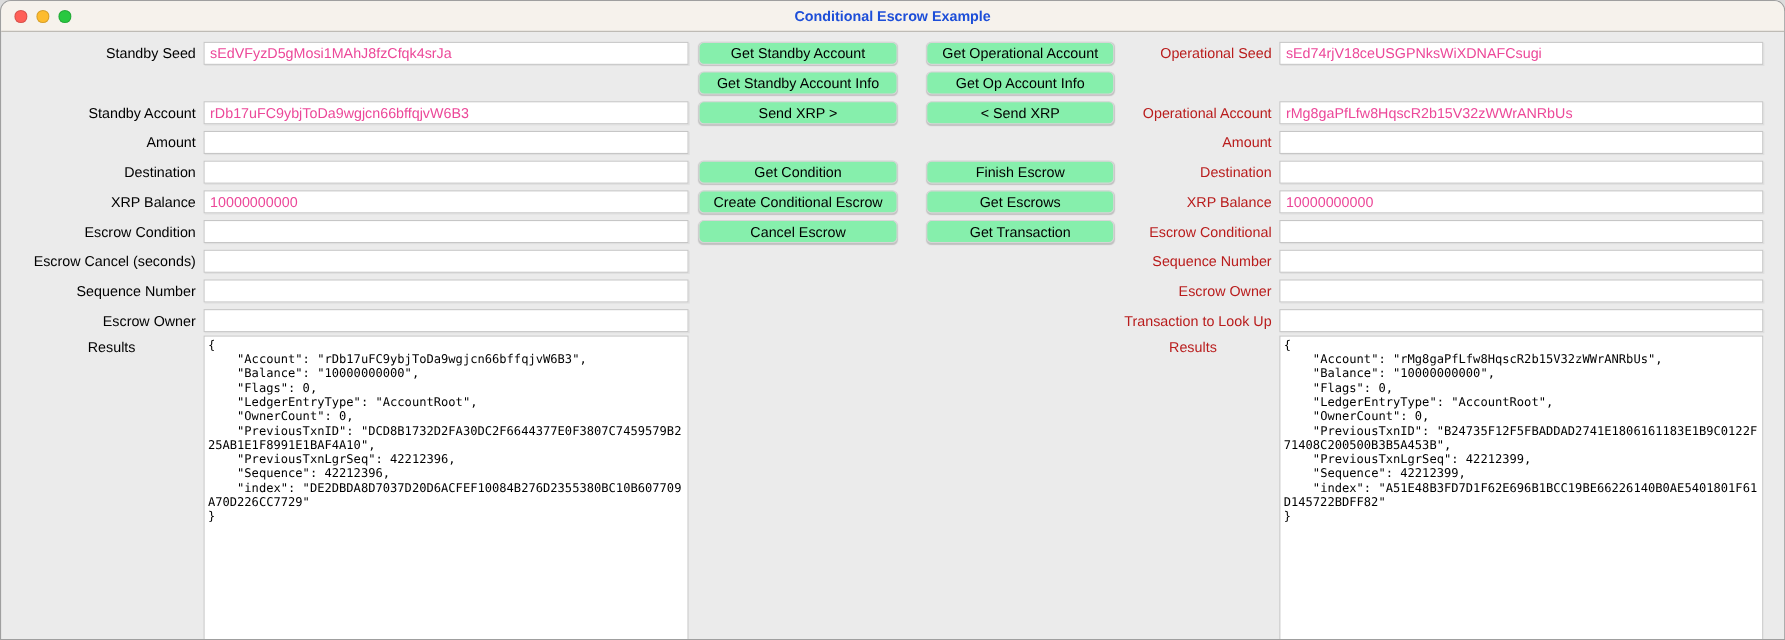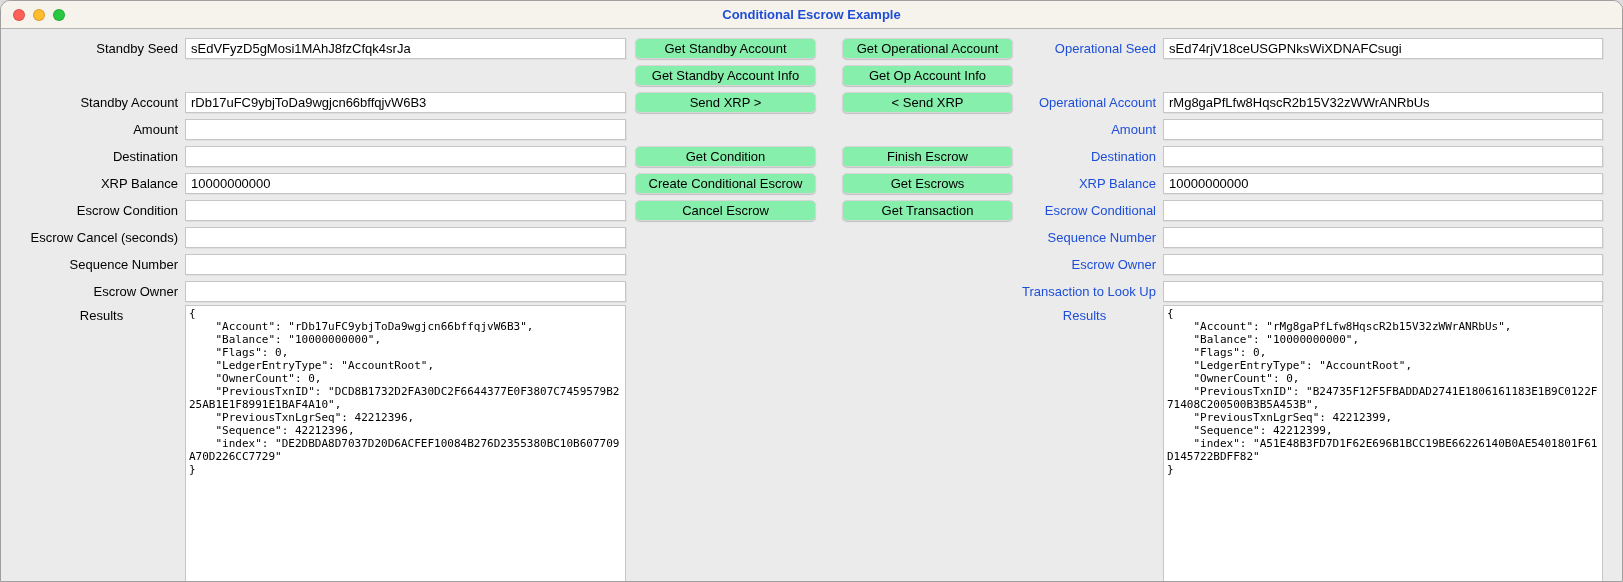--- a/index.html
+++ b/index.html
@@ -29,30 +29,30 @@
 
   
   .content { padding-top:6px; }
   .row { display:flex; align-items:center; height:27px;padding-left:24px; }
   .row.results-row { height:auto; align-items:flex-start; }
 
   .slot-label-l { width:160px; text-align:right; padding-right:7px; font-size:13px; color:#000; white-space:nowrap; }
   .slot-input-l { width:441px; }
   .slot-btn-a   { width:181px; margin-left:9px; }
   .slot-btn-b   { width:171px; margin-left:26px; }
-  .slot-label-r { width:150px; text-align:right; padding-right:7px; font-size:13px; color:#1d4ed8; white-space:nowrap; }
+  .slot-label-r { width:150px; text-align:right; padding-right:7px; font-size:13px; color:#b91c1c; white-space:nowrap; }
   .slot-input-r { width:440px; }
   .results-row .slot-label-l, .results-row .slot-label-r { padding-top:3px;text-align:center; }
 
   input.field {
     width:100%; height:21px;
     border:1px solid #c6c6c6;
     background:#fff;
     font-family:"Liberation Sans", sans-serif;
-    font-size:13px; color:#000000;
+    font-size:13px; color:#ec4899;
     padding:0 5px;
     box-shadow:1px 1px 0 rgba(0,0,0,.05);
     outline:none;
   }
 
   button.btn {
     width:100%; height:21px;
     background:#86efac;
     border:1px solid #d6d6d6;
     border-radius:5px;

